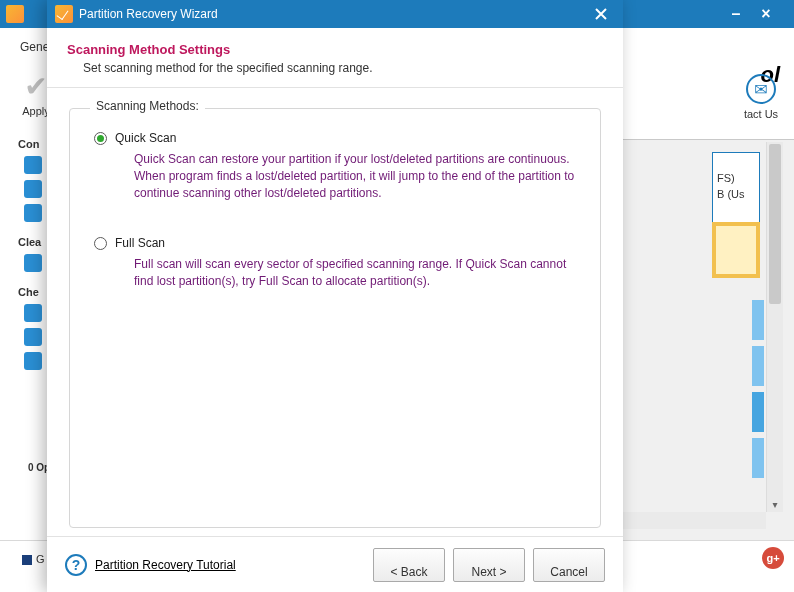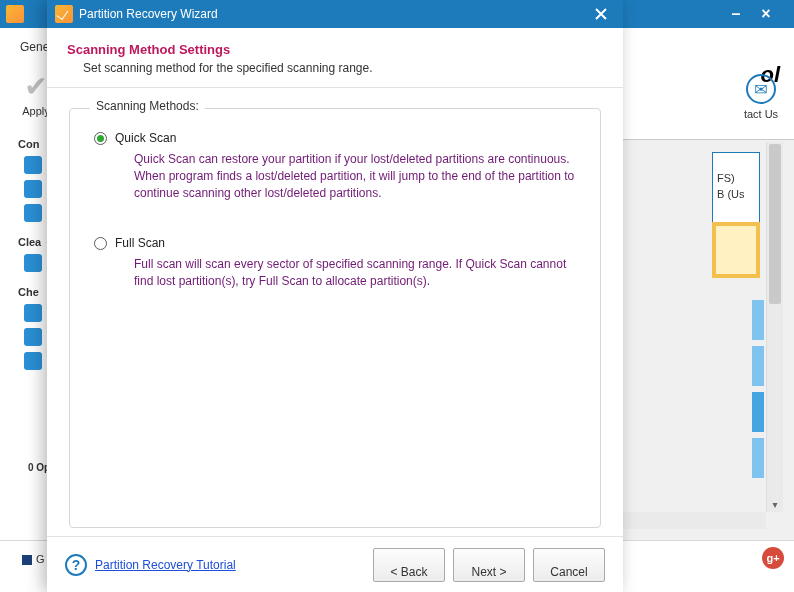--- a/index.html
+++ b/index.html
@@ -52,21 +52,21 @@
   .option { margin-bottom:20px; margin-top:-10px;}
   .option.second { margin-top:34px; }
   .radio-row { display:flex; align-items:center; cursor:pointer;}
   .radio { width:13px; height:13px; border:1px solid #5a5a5a; border-radius:50%; margin-right:8px; display:flex; align-items:center; justify-content:center; background:#fff;}
   .radio .dot { width:7px; height:7px; background:#2fa82f; border-radius:50%; display:none;}
   .radio.checked .dot { display:block; }
   .opt-label { font-size:12px; color:#222;}
   .opt-desc { font-size:12px; color:#701a75; margin:6px 0 0 40px; line-height:17px; max-width:560px;}
   .modal-footer { height:56px; border-top:1px solid #e2e2e2; display:flex; align-items:center; padding:0 18px; }
   .help { width:22px; height:22px; border-radius:50%; border:2px solid #1d7bbb; color:#1d7bbb; display:flex; align-items:center; justify-content:center; font-weight:bold; font-size:14px; margin-right:8px; cursor:pointer;}
-  .tutorial { color:#1d4ed8; text-decoration:underline; font-size:12px; cursor:pointer;}
+  .tutorial { color:#000000; text-decoration:underline; font-size:12px; cursor:pointer;}
   .spacer { flex:1; }
   .btn { min-width:72px; height:26px; border:1px solid #a9a9a9; background:linear-gradient(#fdfdfd,#ececec); border-radius:2px; font-size:12px; color:#333; margin-left:8px; padding:16px 12px; cursor:pointer;}
 </style>
 </head>
 <body>
 
 <div class="bg-titlebar">
   <div class="bg-icon"></div>
   <div class="bg-title">Mi</div>
   <div class="bg-min">–</div>

